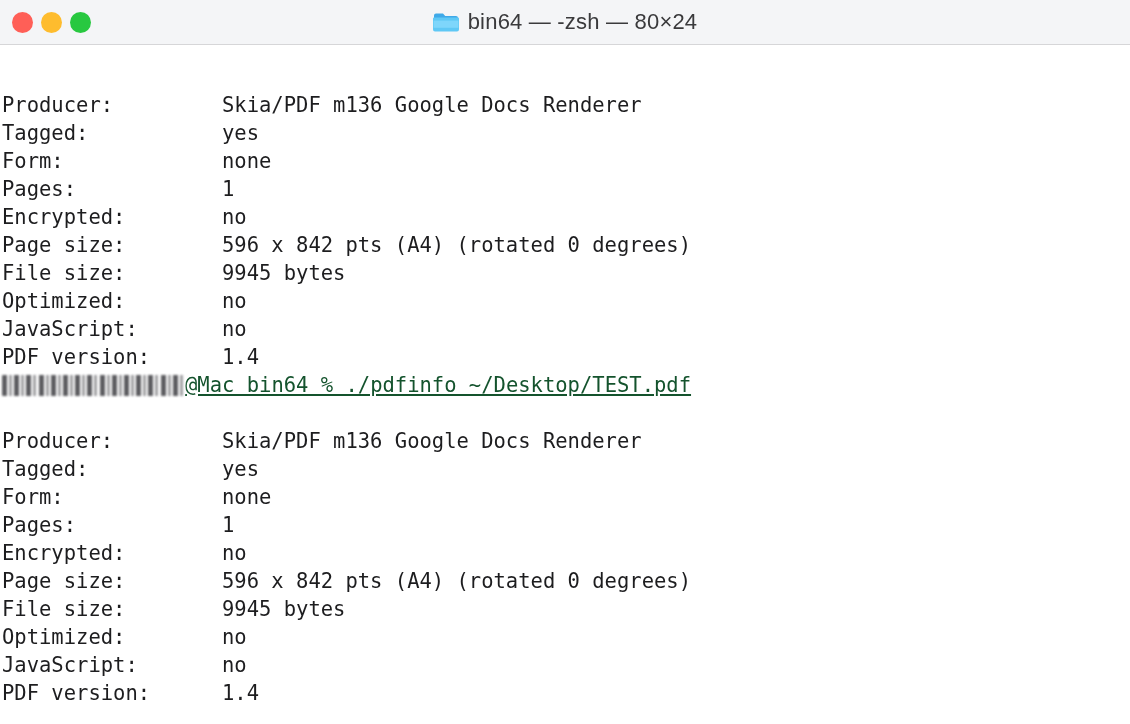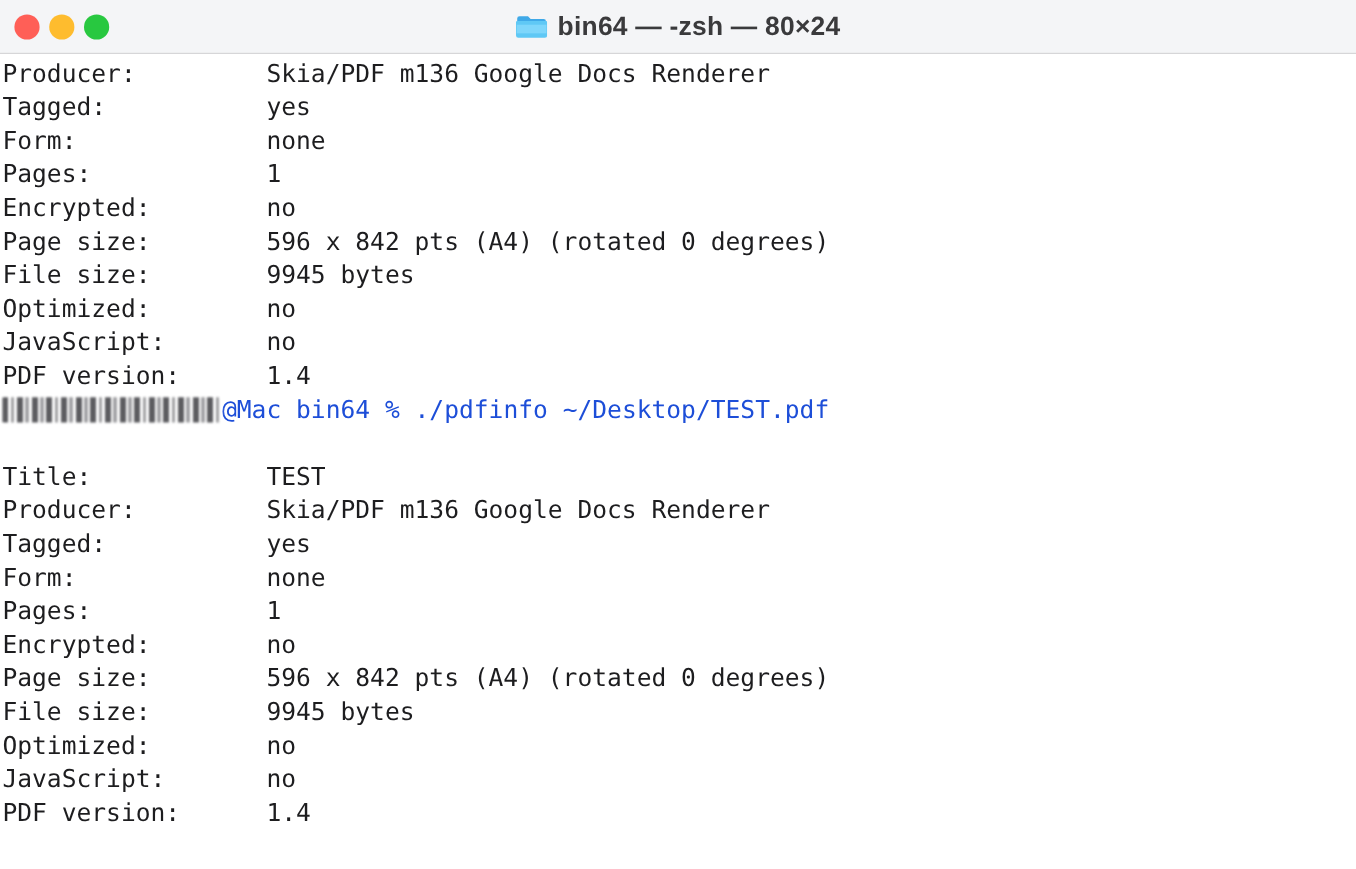--- a/index.html
+++ b/index.html
@@ -69,33 +69,34 @@
   .folder-icon {
     width: 26px;
     height: 22px;
     display: block;
     flex: 0 0 auto;
   }
 
   .title-text {
     font-family: "Liberation Sans", sans-serif;
     font-size: 22px;
-    font-weight: bold;
+    font-weight: normal;
     color: #3a3a3c;
     letter-spacing: 0.2px;
     white-space: nowrap;
   }
 
   
   .terminal {
     flex: 1 1 auto;
     background: #ffffff;
     padding: 0;
     position: relative;
     overflow: hidden;
+    margin-top: 44px;
   }
 
   .term-lines {
     position: absolute;
     left: 2px;
     top: 2px;
     right: 0;
     bottom: 0;
   }
 
@@ -143,22 +144,23 @@
     opacity: 0.92;
     border-radius: 1px;
   }
   .redact.user  { width: 183px; }
   .redact.host2 { width: 61px; margin-left: 24px; }
 
   .ptext {
     font-family: "DejaVu Sans Mono", monospace;
     font-size: 20.5px;
     line-height: 28px;
-    color: #1d4ed8;
+    color: #14532d;
     white-space: pre;
+    text-decoration: underline;
   }
 
   .cursor {
     display: inline-block;
     width: 13px;
     height: 24px;
     background: #8e8e93;
     vertical-align: -4px;
     margin-left: 6px;
   }
@@ -200,21 +202,20 @@
       <div class="line kv"><span class="k">JavaScript:</span><span class="v">no</span></div>
       <div class="line kv"><span class="k">PDF version:</span><span class="v">1.4</span></div>
 
       <div class="line prompt-line">
         <span class="redact user"></span>
         <span class="ptext">@Mac bin64 % ./pdfinfo ~/Desktop/TEST.pdf</span>
       </div>
 
       <div class="line blank"> </div>
 
-      <div class="line kv"><span class="k">Title:</span><span class="v">TEST</span></div>
       <div class="line kv"><span class="k">Producer:</span><span class="v">Skia/PDF m136 Google Docs Renderer</span></div>
       <div class="line kv"><span class="k">Tagged:</span><span class="v">yes</span></div>
       <div class="line kv"><span class="k">Form:</span><span class="v">none</span></div>
       <div class="line kv"><span class="k">Pages:</span><span class="v">1</span></div>
       <div class="line kv"><span class="k">Encrypted:</span><span class="v">no</span></div>
       <div class="line kv"><span class="k">Page size:</span><span class="v">596 x 842 pts (A4) (rotated 0 degrees)</span></div>
       <div class="line kv"><span class="k">File size:</span><span class="v">9945 bytes</span></div>
       <div class="line kv"><span class="k">Optimized:</span><span class="v">no</span></div>
       <div class="line kv"><span class="k">JavaScript:</span><span class="v">no</span></div>
       <div class="line kv"><span class="k">PDF version:</span><span class="v">1.4</span></div>

